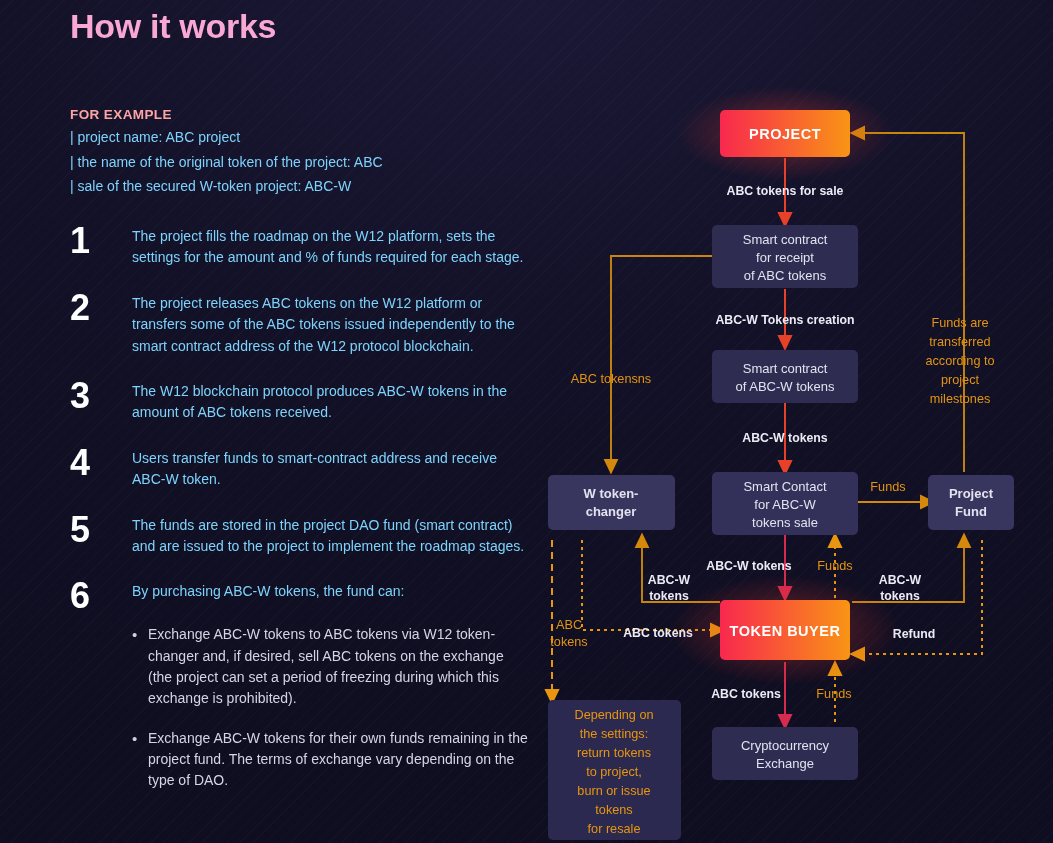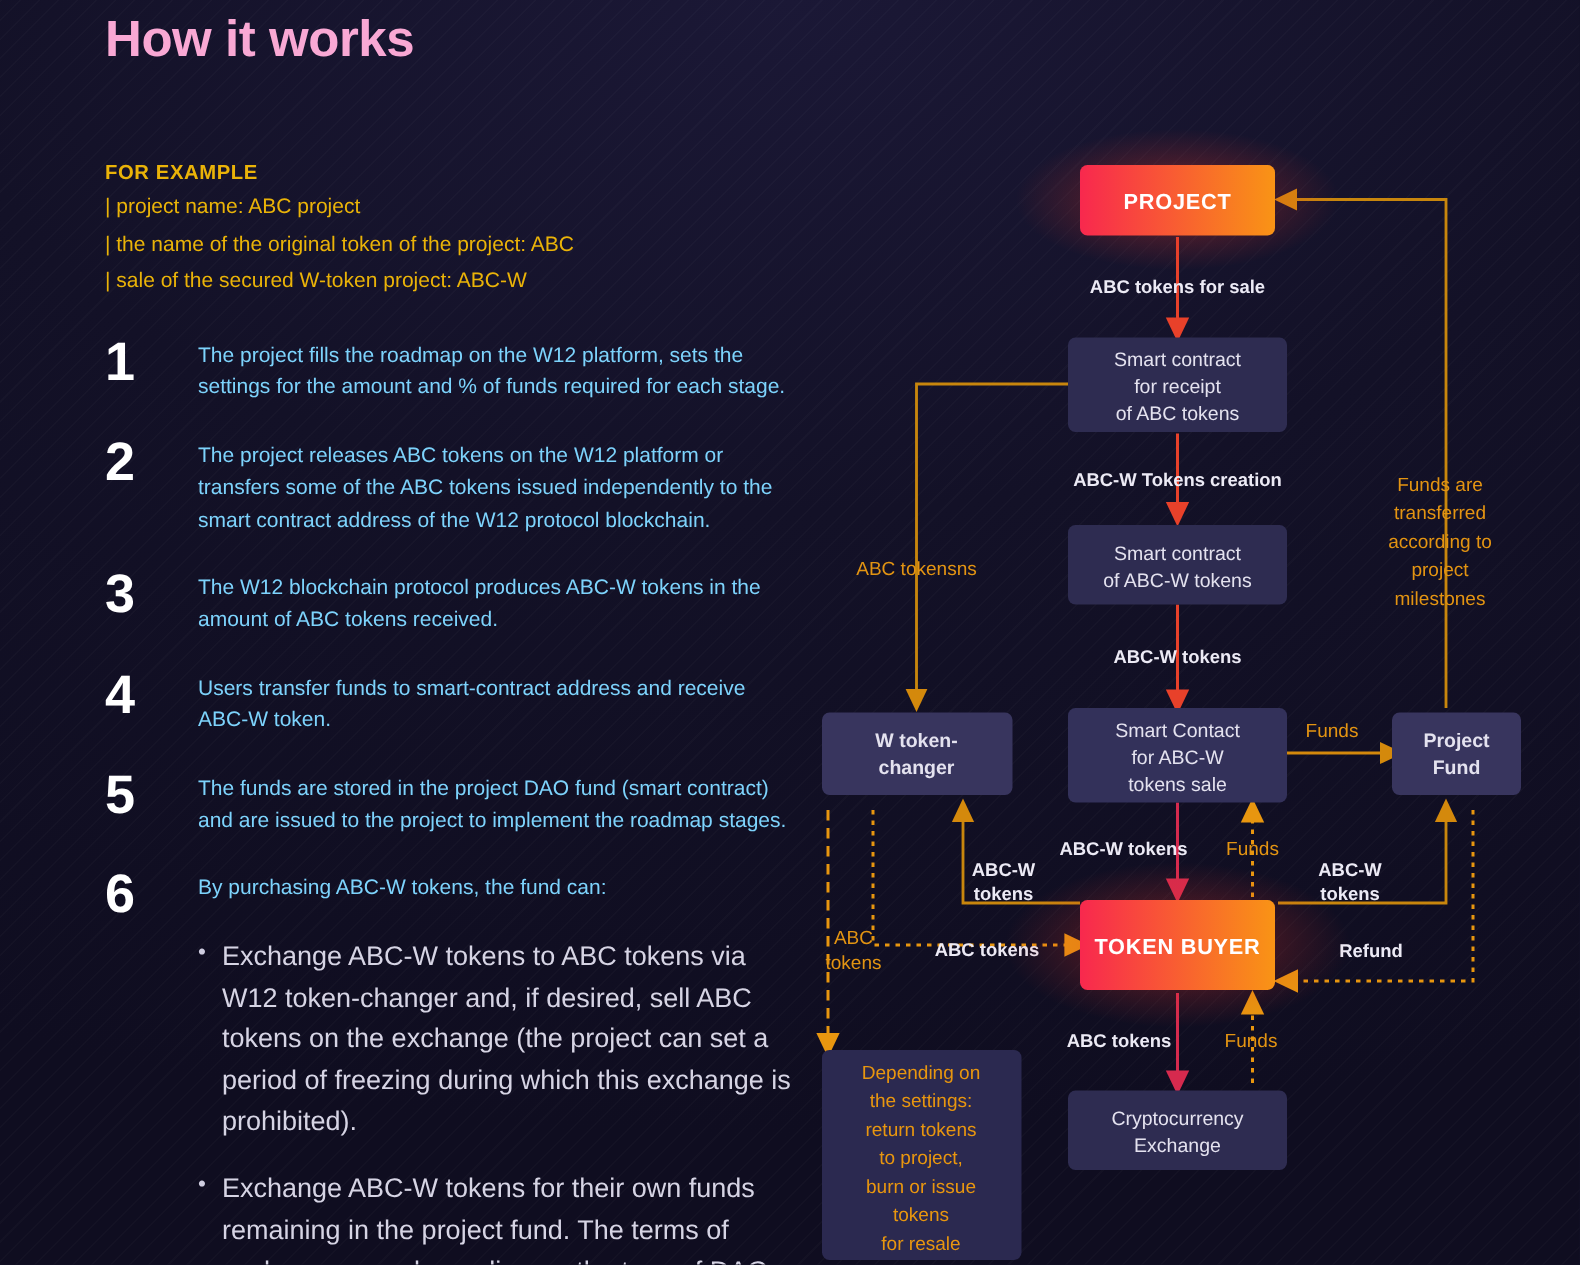--- a/index.html
+++ b/index.html
@@ -21,43 +21,43 @@
   
   #left-col{ position:absolute; left:70px; top:0; width:460px; }
 
   .page-title{
     font-size:34px; font-weight:bold; color:#f9a8d4;
     letter-spacing:-0.3px; margin-top:8px; line-height:1.1;
   }
 
   .example-head{
     margin-top:62px; font-size:13.5px; font-weight:bold;
-    letter-spacing:0.4px; color:#eab308;
+    letter-spacing:0.4px; color:#fca5a5;
   }
   .example-line{
-    font-size:14px; color:#eab308; margin-top:7px; line-height:1.25;
+    font-size:14px; color:#7dd3fc; margin-top:7px; line-height:1.25;
   }
 
   .steps{ margin-top:26px; }
   .step{ display:flex; margin-bottom:20px; }
   .step-num{
     width:62px; flex:0 0 62px;
     font-size:36px; font-weight:bold; color:#ffffff;
     line-height:0.92; padding-top:2px;
   }
   .step-text{
     font-size:14px; line-height:1.53; color:#7dd3fc; padding-top:4px;
   }
 
   .sublist{ margin-top:12px; margin-left:62px; }
   .subitem{ display:flex; margin-bottom:18px; }
   .sub-bullet{
     width:16px; flex:0 0 16px; color:#cfcde0; font-size:15px; line-height:1.5;
   }
-  .sub-text{ font-size:18px; line-height:1.52; color:#d6d4e4; }
+  .sub-text{ font-size:14px; line-height:1.52; color:#d6d4e4; }
 
   
   #diagram{ position:absolute; left:530px; top:0; width:523px; height:843px; }
   #diagram svg{ display:block; }
 
   .node-label{
     font-family:"Liberation Sans", sans-serif;
     fill:#e4e2ef; font-size:13px;
   }
   .hot-label{

